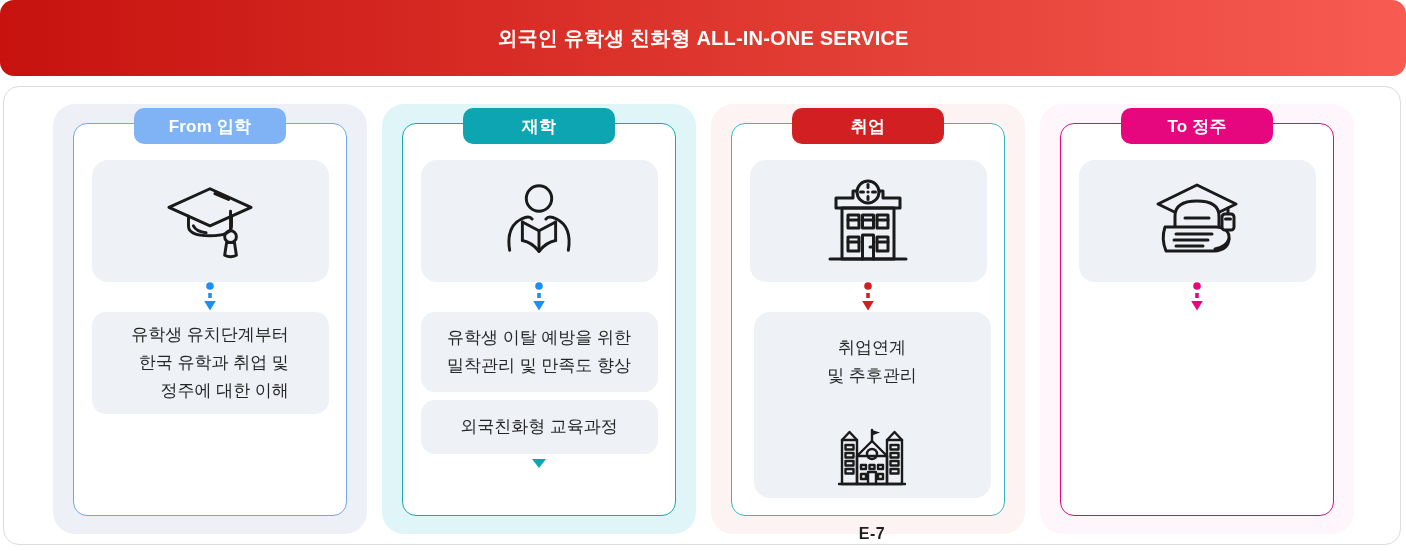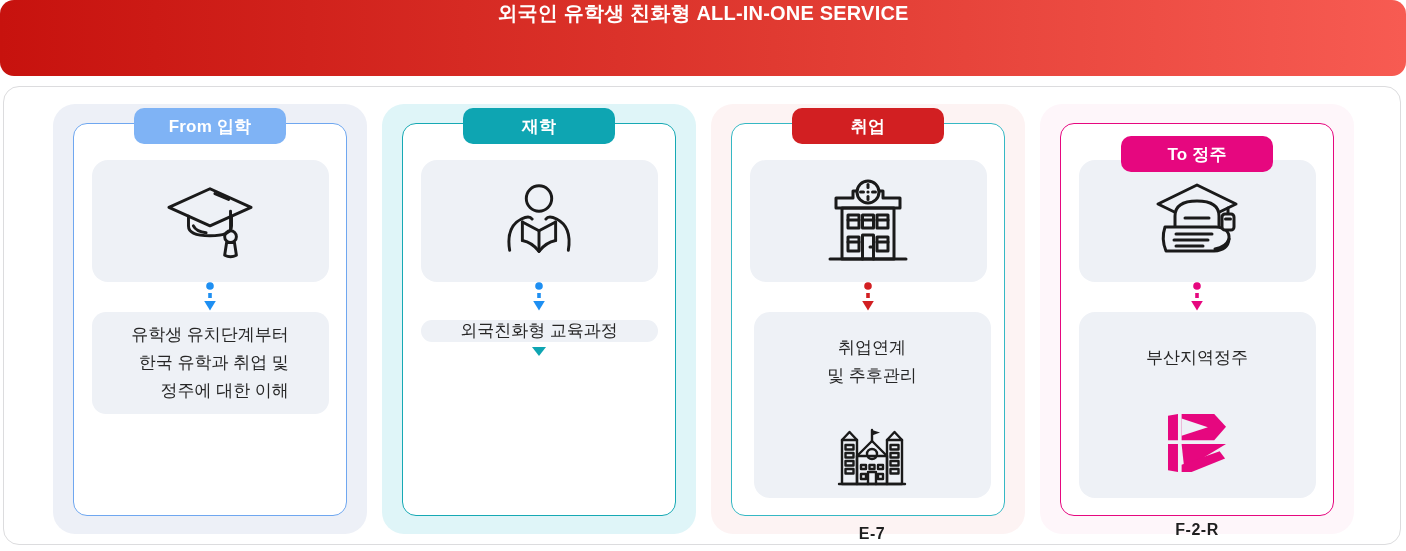--- a/index.html
+++ b/index.html
@@ -5,21 +5,21 @@
   html,body{margin:0;padding:0;}
   body{
     width:1406px;height:551px;position:relative;background:#ffffff;
     font-family:"Liberation Sans","DejaVu Sans",sans-serif;color:#262626;
     overflow:hidden;
   }
   
   .banner{
     position:absolute;left:0;top:0;width:1406px;height:76px;
     border-radius:14px;background:linear-gradient(90deg,#c7120e 0%,#e03a31 55%,#f75b52 100%);
-    display:flex;justify-content:center;
+    display:flex;align-items:center;justify-content:center;
   }
   .banner-title{color:#ffffff;font-size:20px;font-weight:700;letter-spacing:.2px;}
   
   .frame{
     position:absolute;left:3px;top:86px;width:1398px;height:459px;
     background:#ffffff;border:1px solid #dcdcde;border-radius:16px;box-sizing:border-box;
   }
   .columns{position:absolute;left:49px;top:17px;display:flex;gap:15px;}
   
   .panel{width:314px;height:430px;border-radius:22px;position:relative;}
@@ -29,21 +29,21 @@
   .panel.c4{background:#fef6fa;}
   .badge{
     position:absolute;top:4px;left:50%;transform:translateX(-50%);
     width:152px;height:36px;border-radius:10px;z-index:2;
     display:flex;align-items:center;justify-content:center;
     color:#fff;font-size:17px;font-weight:700;letter-spacing:.2px;
   }
   .c1 .badge{background:#7fb3f5;}
   .c2 .badge{background:#0ea5b2;}
   .c3 .badge{background:#d21f22;}
-  .c4 .badge{background:#e6077f;margin-top:28px;}
+  .c4 .badge{background:#e6077f;}
   .card{
     position:absolute;left:20px;right:20px;top:19px;bottom:18px;
     background:#fff;border-radius:14px;box-sizing:border-box;
     display:flex;flex-direction:column;align-items:center;
   }
   .c1 .card{border:1.5px solid #6fa7f0;}
   .c2 .card{border:1.5px solid #16a9b4;}
   .c3 .card{border:1.5px solid #35b8c4;}
   .c4 .card{border:1.5px solid #e6077f;}
   
@@ -53,21 +53,21 @@
   }
   .arrow{height:30px;flex:none;display:flex;align-items:center;justify-content:center;}
   .tbox{
     width:237px;border-radius:14px;background:#eef1f6;flex:none;box-sizing:border-box;
     display:flex;align-items:center;justify-content:center;text-align:right;
     font-size:17px;line-height:28px;font-weight:500;color:#262626;white-space:pre-line;
   }
   .h3l{height:102px;}
   .h2l{height:66px;margin-top:14px;}
   .h2l80{height:80px;}
-  .h1l{height:22px;margin-top:8px;}
+  .h1l{height:54px;margin-top:8px;}
   .tri{margin:5px 0 4px;height:10px;flex:none;}
   .bigbox{
     width:237px;height:186px;border-radius:16px;background:#eef1f6;flex:none;box-sizing:border-box;
     display:flex;flex-direction:column;align-items:center;text-align:center;
     font-size:17px;line-height:28px;font-weight:500;color:#262626;white-space:pre-line;
   }
   .bigbox .btext{white-space:pre-line;}
   .c3 .bigbox{padding-top:22px;margin-left:8px;}
   .c4 .bigbox{padding-top:32px;}
   .sub-icon{margin-top:6px;flex:none;}
@@ -129,20 +129,22 @@
             <path d="M62,60 Q52,62 45,71"></path>
           </svg>
         </div>
         <div class="arrow">
           <svg width="14" height="30" viewBox="0 0 14 30">
             <circle cx="7" cy="4" r="3.8" fill="#1e8ff2"></circle>
             <line x1="7" y1="11" x2="7" y2="18" stroke="#1e8ff2" stroke-width="3.6" stroke-dasharray="5 4"></line>
             <polygon points="1.2,19 12.8,19 7,28.5" fill="#1e8ff2"></polygon>
           </svg>
         </div>
+        <div class="tbox h2l80">유학생 이탈 예방을 위한
+밀착관리 및 만족도 향상</div>
         <div class="tbox h1l">외국친화형 교육과정</div>
         <div class="tri">
           <svg width="14" height="10" viewBox="0 0 14 10">
               <polygon points="0,0 14,0 7,9" fill="#0ea5b2"></polygon>
             </svg>
         </div>
       </div>
     </section>
 
     <section class="panel c3">
@@ -234,33 +236,17 @@
             <line x1="73.5" y1="38" x2="78.5" y2="38"></line>
           </svg>
         </div>
         <div class="arrow">
           <svg width="14" height="30" viewBox="0 0 14 30">
             <circle cx="7" cy="4" r="3.8" fill="#e6077f"></circle>
             <line x1="7" y1="11" x2="7" y2="18" stroke="#e6077f" stroke-width="3.6" stroke-dasharray="5 4"></line>
             <polygon points="1.2,19 12.8,19 7,28.5" fill="#e6077f"></polygon>
           </svg>
         </div>
-        <div class="bigbox">
-          <div class="btext">부산지역정주</div>
-          <div class="sub-icon">
-            <svg width="58" height="58" viewBox="0 0 64 64">
-              <g fill="#e6077f">
-                <polygon points="0,2 11,0 11,29 0,29"></polygon>
-                <polygon points="0,33 11,33 11,64 0,62"></polygon>
-                <polygon points="15,0 51,0 64,14 51,29 15,29"></polygon>
-                <polygon points="15,33 64,33 18,61"></polygon>
-                <polygon points="15,56 57,41 63,49 26,64 15,64"></polygon>
-              </g>
-              <polygon points="15,5 44,14.5 15,24" fill="#eef1f6"></polygon>
-            </svg>
-          </div>
-          <div class="code">F-2-R</div>
-        </div>
       </div>
     </section>
 
   </div>
 </div>
 
 </body></html>

